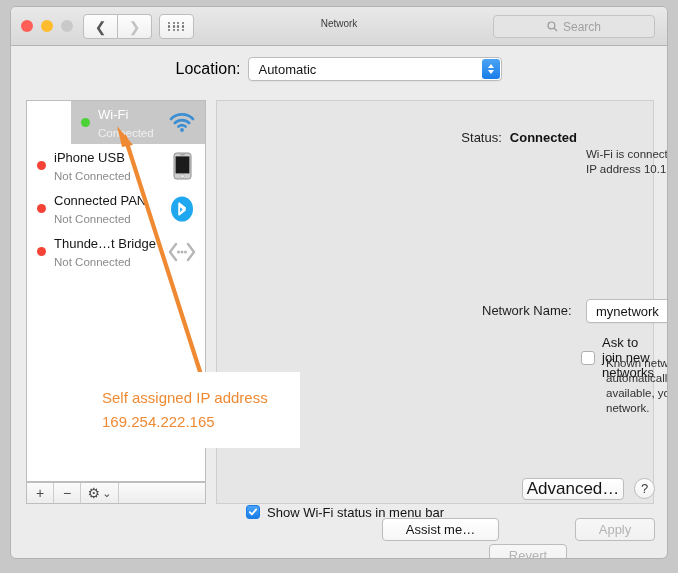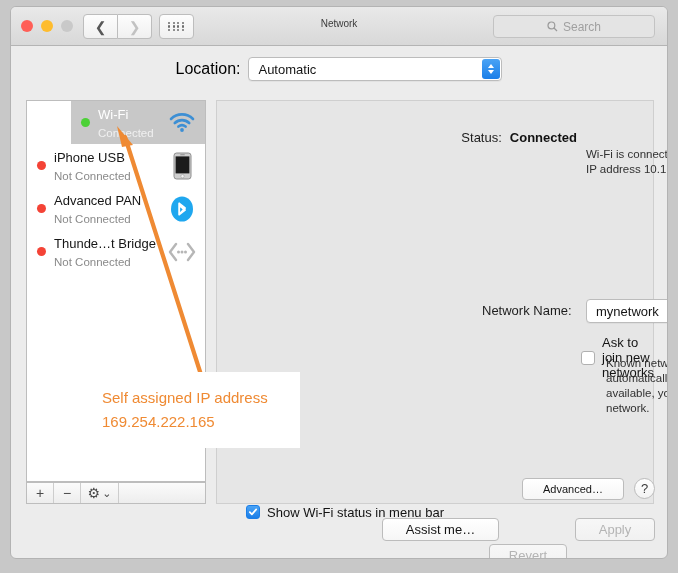--- a/index.html
+++ b/index.html
@@ -192,21 +192,21 @@
     font-size: 11.5px; color: #313131; line-height: 15px;
   }
 
   #show-status-row { position: absolute; left: 29px; top: 404px; display: flex; align-items: flex-start; }
   #show-status-label { font-size: 13px; color: #131313; margin-left: 7px; }
   #advanced-btn {
     position: absolute; left: 305px; top: 377px;
     width: 102px; height: 22px;
     background: linear-gradient(to bottom,#ffffff,#f6f6f6);
     border: 1px solid #bcbcbc; border-radius: 4px;
-    font-size: 11px; color: #151515;
+    font-size: 17px; color: #151515;
     display: flex; align-items: center; justify-content: center;
     box-sizing: border-box;
   }
   #help-btn {
     position: absolute; left: 417px; top: 377px;
     width: 21px; height: 21px; border-radius: 50%;
     background: linear-gradient(to bottom,#ffffff,#f3f3f3);
     border: 1px solid #bcbcbc;
     font-size: 13px; color: #3a3a3a;
     display: flex; align-items: center; justify-content: center;
@@ -332,21 +332,21 @@
             <rect x="2.6" y="4.4" width="13.8" height="17" fill="#1b1b1b"></rect>
             <circle cx="9.5" cy="24.2" r="1.7" fill="#f2f2f2" stroke="#9a9a9a" stroke-width="0.6"></circle>
             <rect x="7.2" y="2.3" width="4.6" height="1" rx="0.5" fill="#8e8e8e"></rect>
           </svg>
         </span>
       </div>
 
       <div class="srow">
         <span class="dot red"></span>
         <span class="stext">
-          <span class="sname">Advanced PAN</span>
+          <span class="sname">Connected PAN</span>
           <span class="sstate">Not Connected</span>
         </span>
         <span class="sicon-wrap">
           <svg width="24" height="28" viewBox="0 0 24 28">
             <ellipse cx="12" cy="14" rx="11" ry="12.6" fill="#1fa7ef"></ellipse>
             <path d="M9.2 8.4 L15 13.1 L9.2 19.6 L9.2 8.4 M9.2 19.6 L15 15.1 L9.2 10.2" fill="none" stroke="#ffffff" stroke-width="1.9" stroke-linejoin="round" stroke-linecap="round"></path>
           </svg>
         </span>
       </div>
 

